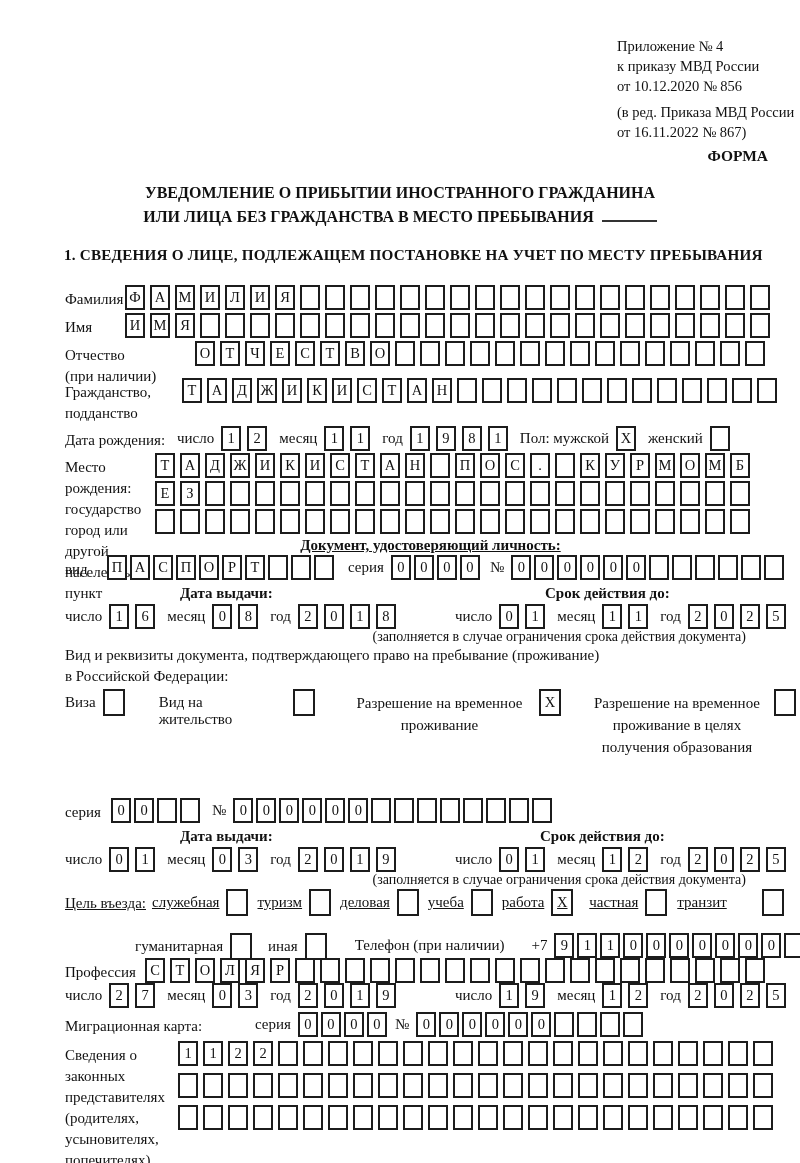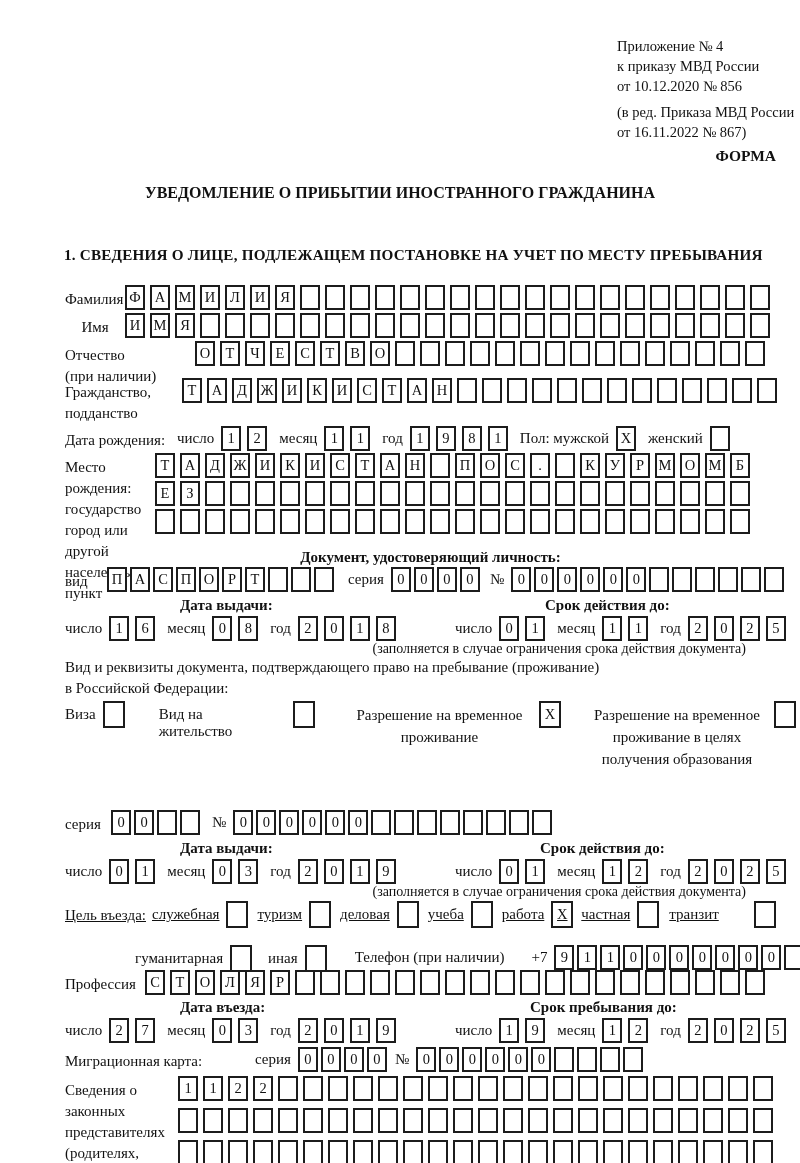--- a/index.html
+++ b/index.html
@@ -13,21 +13,21 @@
   .tight { gap: 3px; }
   .dg { gap: 6px; }
   .cell {
     display: inline-flex; align-items: center; justify-content: center;
     width: 20px; height: 25px; border: 2px solid #1c1c1c; flex: none;
     font-size: 14.5px; background: #fff;
   }
   .big .cell { width: 22px; height: 27px; }
   .appendix { position: absolute; left: 617px; top: 36px; font-size: 14.5px; line-height: 20px; }
   .appendix .part2 { margin-top: 6px; }
-  .forma { position: absolute; top: 147px; right: 24px; font-weight: 700; font-size: 15.5px; }
+  .forma { position: absolute; top: 147px; right: 32px; font-weight: 700; font-size: 15.5px; }
   .title { position: absolute; top: 181px; left: 0; width: 100%; text-align: center; font-weight: 700; font-size: 16px; line-height: 24px; }
   .blankline { display: inline-block; width: 55px; border-bottom: 2px solid #333; height: 14px; margin-left: 8px; }
   .sec-heading { position: absolute; top: 246px; left: 64px; font-weight: 700; font-size: 15.2px; letter-spacing: 0.2px; }
   .form { position: absolute; top: 283px; left: 65px; width: 731px; }
   .frow { display: flex; align-items: flex-start; }
   .lbl { flex: none; padding-top: 4px; line-height: 21px; }
   .note { font-size: 14px; }
   .center-head { font-weight: 700; text-align: center; }
   .relrow { position: relative; height: 25px; }
   .dlabel { padding-top: 4px; margin-right: 7px; flex: none; }
@@ -45,20 +45,23 @@
   <div>к приказу МВД России</div>
   <div>от 10.12.2020 № 856</div>
   <div class="part2">(в ред. Приказа МВД России</div>
   <div>от 16.11.2022 № 867)</div>
 </div>
 
 <div class="forma">ФОРМА</div>
 
 <div class="title">
   <div>УВЕДОМЛЕНИЕ О ПРИБЫТИИ ИНОСТРАННОГО ГРАЖДАНИНА</div>
+  <div>
+    <span>ИЛИ ЛИЦА БЕЗ ГРАЖДАНСТВА В МЕСТО ПРЕБЫВАНИЯ</span><span class="blankline"></span>
+  </div>
 </div>
 
 <div class="sec-heading">1. СВЕДЕНИЯ О ЛИЦЕ, ПОДЛЕЖАЩЕМ ПОСТАНОВКЕ НА УЧЕТ ПО МЕСТУ ПРЕБЫВАНИЯ</div>
 
 <div class="form">
 
   <div class="frow" style="margin-top:2px;">
     <span class="lbl" style="width:60px;">Фамилия</span>
     <span class="cells">
         <span class="cell">Ф</span>
@@ -84,21 +87,21 @@
         <span class="cell"></span>
         <span class="cell"></span>
         <span class="cell"></span>
         <span class="cell"></span>
         <span class="cell"></span>
         <span class="cell"></span>
       </span>
   </div>
 
   <div class="frow" style="margin-top:3px;">
-    <span class="lbl" style="width:60px;text-align:center;">Имя</span>
+    <span class="lbl" style="width:60px;">Имя</span>
     <span class="cells">
         <span class="cell">И</span>
         <span class="cell">М</span>
         <span class="cell">Я</span>
         <span class="cell"></span>
         <span class="cell"></span>
         <span class="cell"></span>
         <span class="cell"></span>
         <span class="cell"></span>
         <span class="cell"></span>
@@ -302,21 +305,21 @@
         <span class="cell"></span>
         <span class="cell"></span>
         <span class="cell"></span>
         <span class="cell"></span>
         <span class="cell"></span>
         <span class="cell"></span>
         <span class="cell"></span>
       </span>
   </div>
 
-  <div class="center-head" style="margin-top:15px; font-size:15px;">Документ, удостоверяющий личность:</div>
+  <div class="center-head" style="margin-top:3px; font-size:15px;text-decoration:underline;">Документ, удостоверяющий личность:</div>
 
   <div class="frow" style="margin-top:1px;">
     <span class="lbl" style="width:42px;">вид</span>
     <span class="cells tight">
         <span class="cell">П</span>
         <span class="cell">А</span>
         <span class="cell">С</span>
         <span class="cell">П</span>
         <span class="cell">О</span>
         <span class="cell">Р</span>
@@ -534,21 +537,21 @@
       <span class="cells big">
           <span class="cell"></span>
         </span>
     </span>
     <span class="opt" style="margin-left:9px;">
       <span class="optlbl">работа</span>
       <span class="cells big">
           <span class="cell">X</span>
         </span>
     </span>
-    <span class="opt" style="margin-left:8px;">
+    <span class="opt" style="margin-left:16px;">
       <span class="optlbl">частная</span>
       <span class="cells big">
           <span class="cell"></span>
         </span>
     </span>
     <span class="opt" style="margin-left:10px;gap:35px;">
       <span class="optlbl">транзит</span>
       <span class="cells big">
           <span class="cell"></span>
         </span>
@@ -609,24 +612,20 @@
         <span class="cell"></span>
         <span class="cell"></span>
         <span class="cell"></span>
         <span class="cell"></span>
         <span class="cell"></span>
         <span class="cell"></span>
         <span class="cell"></span>
       </span>
   </div>
 
-  <div class="relrow" style="margin-top:4px; height:19px;">
-    <span class="center-head" style="position:absolute; left:115px;">Дата въезда:</span>
-    <span class="center-head" style="position:absolute; left:465px;">Срок пребывания до:</span>
-  </div>
 
   <div class="relrow">
     <span class="dgroup" style="left:0;">
       <span class="dlabel">число</span>
       <span class="cells dg">
           <span class="cell">2</span>
           <span class="cell">7</span>
         </span>
       <span class="dlabel dgap">месяц</span>
       <span class="cells dg">

